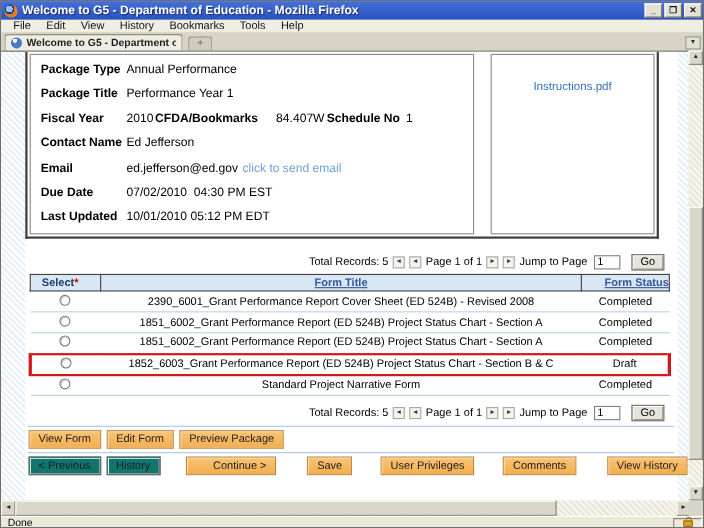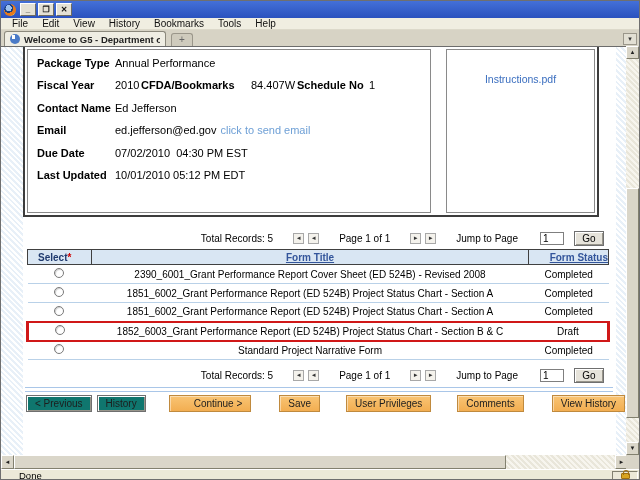--- a/index.html
+++ b/index.html
@@ -58,21 +58,21 @@
   .val { color:#000; white-space:pre; }
   .v1 { width:26px; flex:0 0 auto; }
   .lbl2 { font-weight:bold; width:110px; flex:0 0 auto; }
   .v2 { width:46px; flex:0 0 auto; }
   .lbl3 { font-weight:bold; width:72px; flex:0 0 auto; }
   .email-link { color:var(--email_link); text-decoration:none; margin-left:4px; white-space:pre; }
 
   
   .pager { display:flex; justify-content:flex-end; align-items:center; height:16px;
            padding-right:12px; font-size:10px; color:#000; }
-  .pager .lab { margin:0 18px; }
+  .pager .lab { margin:0 2px; }
   .pgbtn { width:11px; height:11px; border:1px solid #a8a8a8; background:#F4F2EC; font-size:6px;
            line-height:9px; text-align:center; color:#333; margin:0 2px; }
   .jump-input { width:24px; height:13px; border:1px solid #7f7f7f; font-size:10px; padding:0 2px; margin:0 4px; }
   .go-btn { width:30px; height:15px; background:#E6E3DA; border:1px solid #6f6f6f;
             box-shadow:inset 1px 1px 0 #fff, inset -1px -1px 0 #98958b;
             font-size:10px; text-align:center; line-height:13px; margin-left:6px; }
   .pag1 { margin-top:13px; }
   .pag2 { margin-top:7px; }
 
   
@@ -121,35 +121,36 @@
              background:repeating-linear-gradient(45deg,#f7f5ee 0 2px,#e9e6da 2px 4px); }
   .hbtn { position:absolute; top:0; width:13px; height:14px; background:#DAD6C9;
           border:1px solid; border-color:#fff #82806f #82806f #fff; font-size:6px;
           text-align:center; line-height:12px; color:#222; }
   .hthumb { position:absolute; left:13px; top:0; width:492px; height:14px; background:#DAD6C9;
             border:1px solid; border-color:#fff #82806f #82806f #fff; }
   .corner { position:absolute; right:0; top:454px; width:13px; height:14px; background:#D8D4C7; }
 
   
   .statusbar { position:absolute; left:0; top:468px; width:640px; height:12px; background:#ECE9D8;
-               border-top:1px solid #fff; display:flex; align-items:center;padding-left:12px; }
+               border-top:1px solid #fff; display:flex; align-items:center; }
   .status-text { font-size:9.5px; color:#000; padding-left:6px; flex:1; }
   .lock-cell { width:26px; height:10px; margin-right:3px; border:1px solid;
                border-color:#82806f #fff #fff #82806f; display:flex; align-items:center; justify-content:center; }
   .lock { position:relative; width:9px; height:6px; background:#D9A520; border:1px solid #a07010; border-radius:1px; }
   .lock::before { content:""; position:absolute; left:1.5px; top:-4px; width:4px; height:4px;
                   border:1.5px solid #a07010; border-bottom:none; border-radius:3px 3px 0 0; }
 </style>
 </head>
 <body>
 
 <div class="window">
 
   <div class="titlebar">
     <span class="fx-icon"></span>
+    <span class="title-text">Welcome to G5 - Department of Education - Mozilla Firefox</span>
     <span class="winbtns">
       <span class="winbtn">_</span>
       <span class="winbtn">❐</span>
       <span class="winbtn">✕</span>
     </span>
   </div>
 
   <div class="menubar">
 
       <span class="menu-item">File</span>
@@ -178,20 +179,24 @@
   </div>
 
   <div class="viewport">
     <div class="page">
 
       <div class="frames">
         <div class="panel panel-left">
           <div class="field-row">
             <span class="lbl">Package Type</span>
             <span class="val">Annual Performance</span>
+          </div>
+          <div class="field-row">
+            <span class="lbl">Package Title</span>
+            <span class="val">Performance Year 1</span>
           </div>
           <div class="field-row">
             <span class="lbl">Fiscal Year</span>
             <span class="val v1">2010</span>
             <span class="lbl2">CFDA/Bookmarks</span>
             <span class="val v2">84.407W</span>
             <span class="lbl3">Schedule No</span>
             <span class="val">1</span>
           </div>
           <div class="field-row">
@@ -279,20 +284,29 @@
         <span class="lab">Page 1 of 1</span>
         <span class="pgbtn">►</span>
         <span class="pgbtn">►</span>
         <span class="lab">Jump to Page</span>
         <input class="jump-input" value="1" style="">
         <span class="go-btn">Go</span>
       </div>
 
       <div class="blue-div"></div>
 
+      <div class="btnrow row1">
+
+          <span class="btn">View Form</span>
+
+          <span class="btn">Edit Form</span>
+
+          <span class="btn">Preview Package</span>
+
+      </div>
 
       <div class="blue-div2"></div>
 
       <div class="btnrow row2">
 
           <span class="btn gray">&lt; Previous</span>
 
           <span class="btn gray">History</span>
 
           <span class="btn">Continue &gt;</span>

